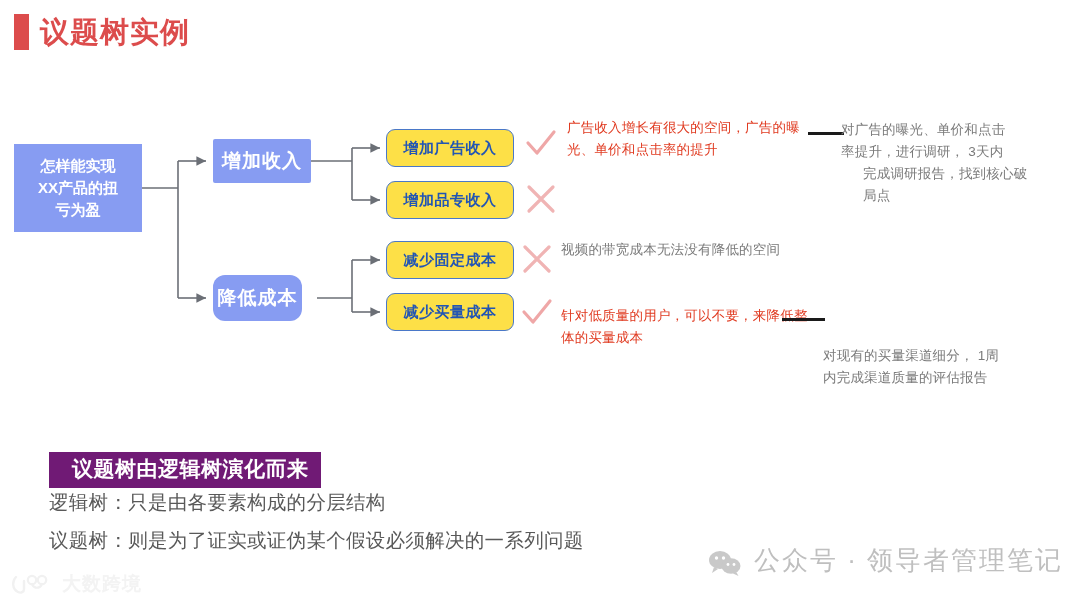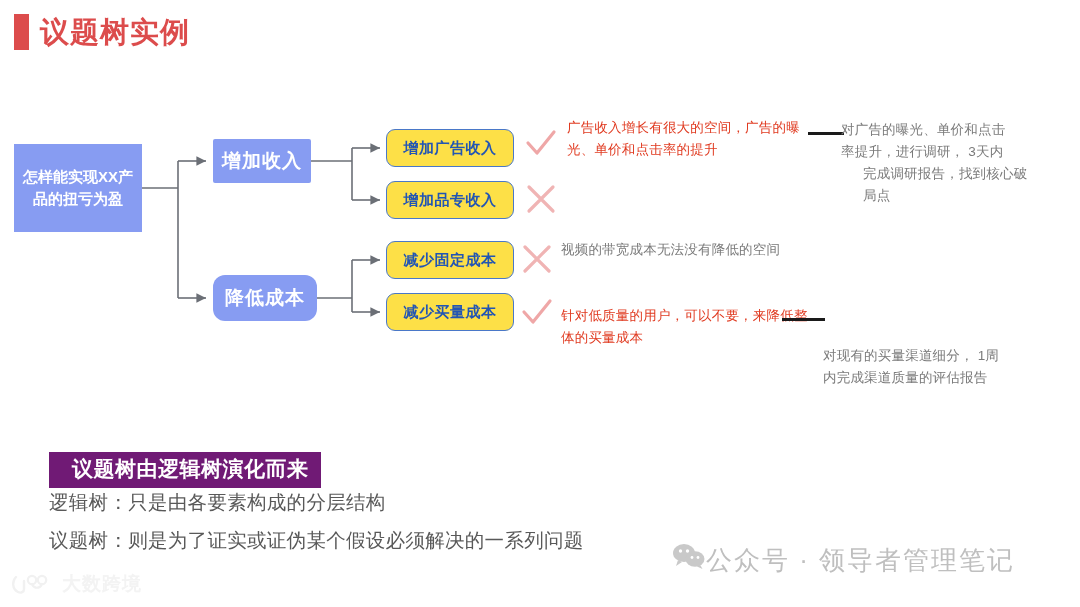--- a/index.html
+++ b/index.html
@@ -68,42 +68,42 @@
   .node-root {
     left: 14px;
     top: 144px;
     width: 128px;
     height: 88px;
     background: #879CF2;
     color: #ffffff;
     font-size: 15px;
     font-weight: bold;
     line-height: 1.45;
-    padding: 0 6px;
+    padding: 0 23px;
   }
 
   
   .node-l2 {
     background: #879CF2;
     color: #ffffff;
     font-size: 19px;
     font-weight: bold;
     letter-spacing: 1px;
   }
   .node-l2.sq {
     left: 213px;
     top: 139px;
     width: 98px;
     height: 44px;
     border-radius: 2px;
   }
   .node-l2.rd {
     left: 213px;
     top: 275px;
-    width: 104px;
+    width: 89px;
     height: 46px;
     border-radius: 12px;
   }
 
   
   .node-l3 {
     background: #fde047;
     border: 1.6px solid #4A78C8;
     border-radius: 9px;
     color: #2255B4;
@@ -176,25 +176,25 @@
     color: #595959;
     letter-spacing: 0.3px;
     white-space: nowrap;
   }
   .bl-1 { left: 49px; top: 489px; }
   .bl-2 { left: 49px; top: 527px; }
 
   
   .wechat-brand {
     position: absolute;
-    left: 672px;
+    left: 708px;
     top: 543px;
     display: flex;
-    align-items: flex-start;
-    gap: 0;
+    align-items: flex-end;
+    gap: 12px;
   }
   .wechat-brand .label {
     font-size: 26px;
     color: #BFBFBF;
     letter-spacing: 2px;
   }
   .watermark {
     position: absolute;
     left: 12px;
     top: 571px;

